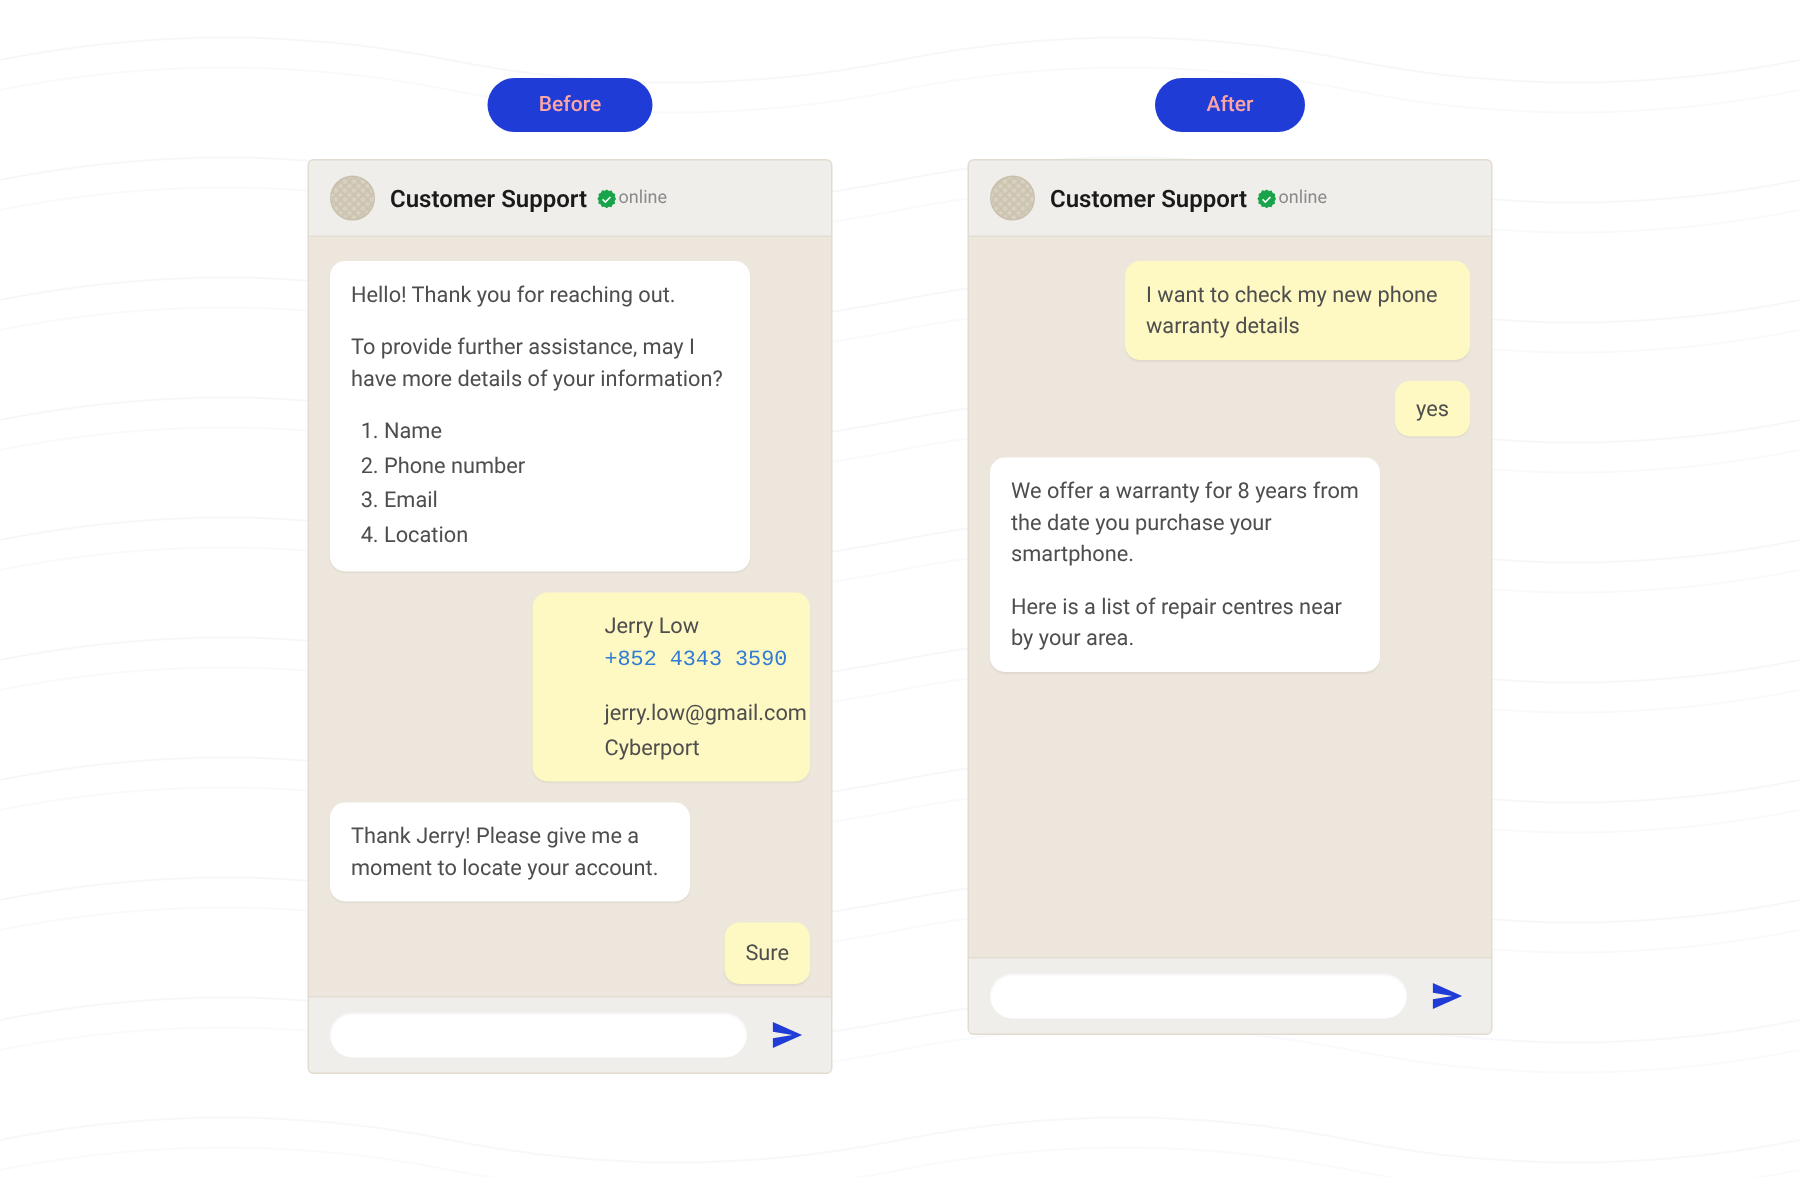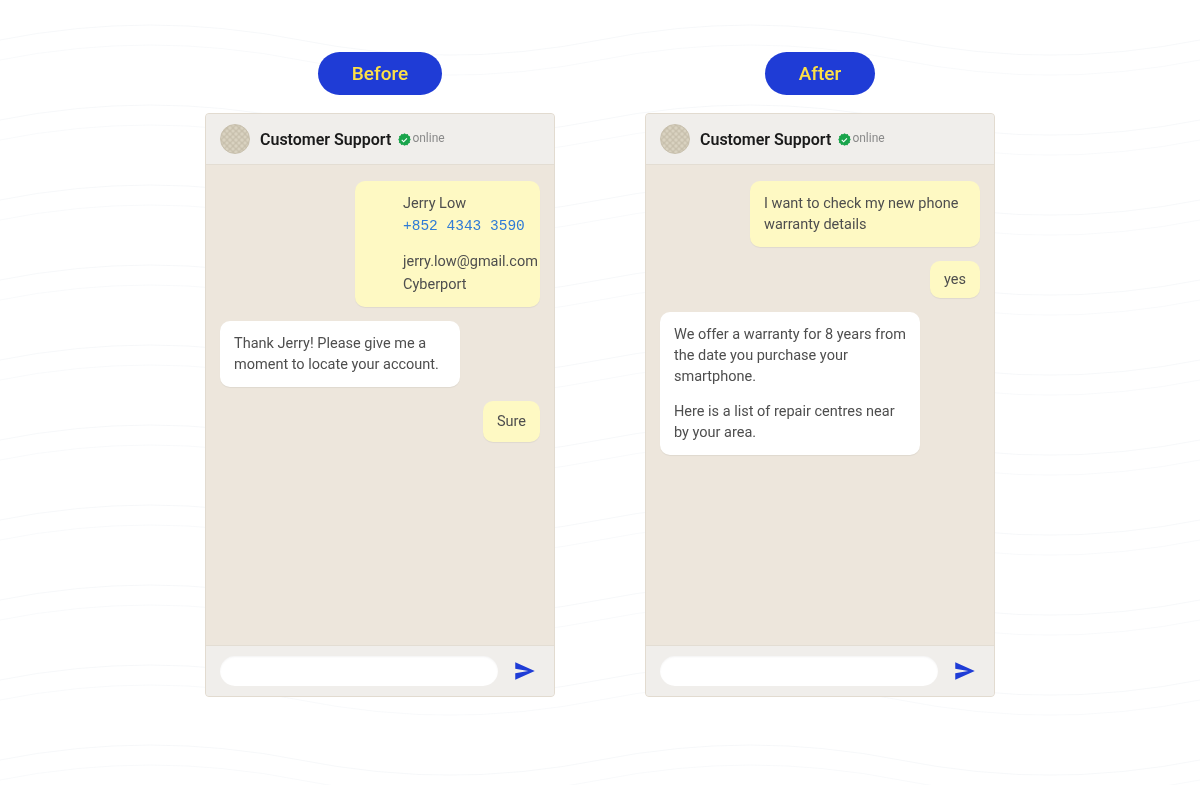--- a/index.html
+++ b/index.html
@@ -26,22 +26,22 @@
     gap: 90px;
     padding-top: 52px;
   }
   .column {
     display: flex;
     flex-direction: column;
     align-items: center;
   }
   .pill {
     background: #1f3cd6;
-    color: #fde047;
-    font-size: 19px;
+    color: #fca5a5;
+    font-size: 14px;
     font-weight: 500;
     padding: 10px 34px;
     border-radius: 999px;
     margin-bottom: 18px;
   }
   .chat-window {
     width: 350px;
     background: #ede6dc;
     border: 1px solid #e2dbd0;
     border-radius: 4px;
@@ -162,20 +162,30 @@
                   <path fill="#19a44b" d="M12 2l2.4 1.6 2.8-.4 1.2 2.6 2.6 1.2-.4 2.8L22 12l-1.6 2.4.4 2.8-2.6 1.2-1.2 2.6-2.8-.4L12 22l-2.4-1.6-2.8.4-1.2-2.6-2.6-1.2.4-2.8L2 12l1.6-2.4-.4-2.8 2.6-1.2 1.2-2.6 2.8.4L12 2z"></path>
                   <path fill="#fff" d="M10.5 14.3l-2.3-2.3-1.2 1.2 3.5 3.5 6-6-1.2-1.2z"></path>
                 </svg>
             </span>
           </div>
           <span class="status">online</span>
         </div>
       </div>
 
       <div class="chat-body">
+        <div class="bubble agent">
+          <p>Hello! Thank you for reaching out.</p>
+          <p>To provide further assistance, may I have more details of your information?</p>
+          <ol>
+            <li>Name</li>
+            <li>Phone number</li>
+            <li>Email</li>
+            <li>Location</li>
+          </ol>
+        </div>
 
         <div class="bubble user" style="max-width:185px;padding-left:48px;">
           <p>Jerry Low</p>
           <p class="link-text" style="margin-top:2px;font-family:Liberation Mono, monospace;">+852 4343 3590</p>
           <p style="margin-top:14px;">jerry.low@gmail.com</p>
           <p style="margin-top:2px;">Cyberport</p>
         </div>
 
         <div class="bubble agent" style="max-width:240px;">
           <p>Thank Jerry! Please give me a moment to locate your account.</p>

